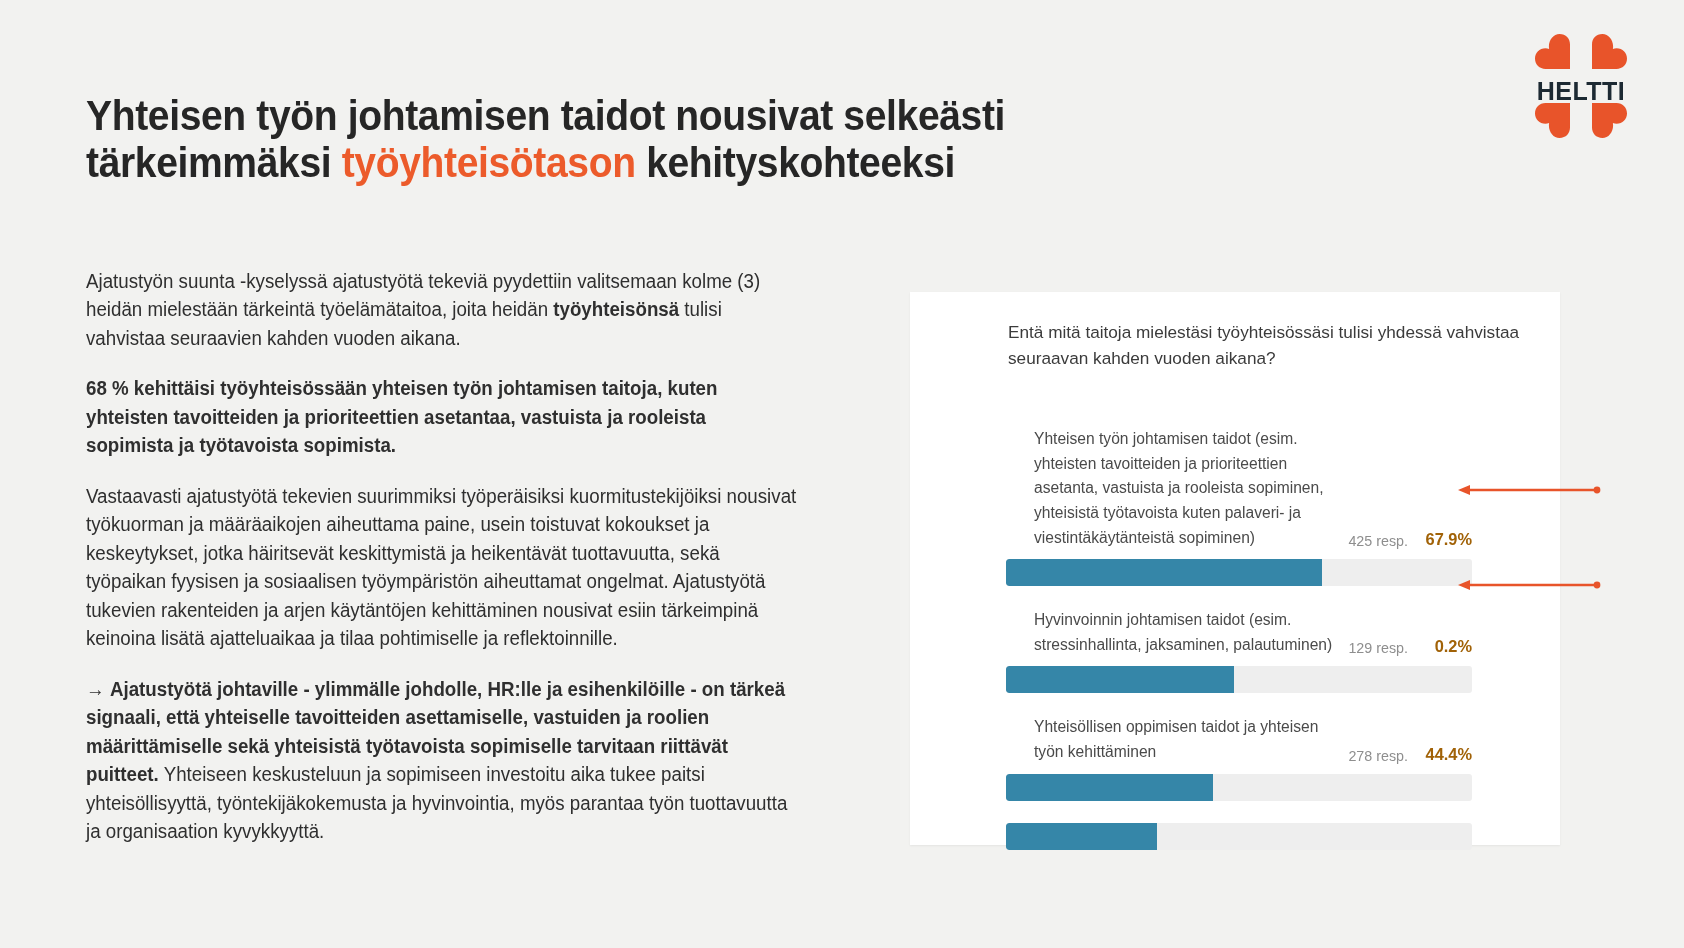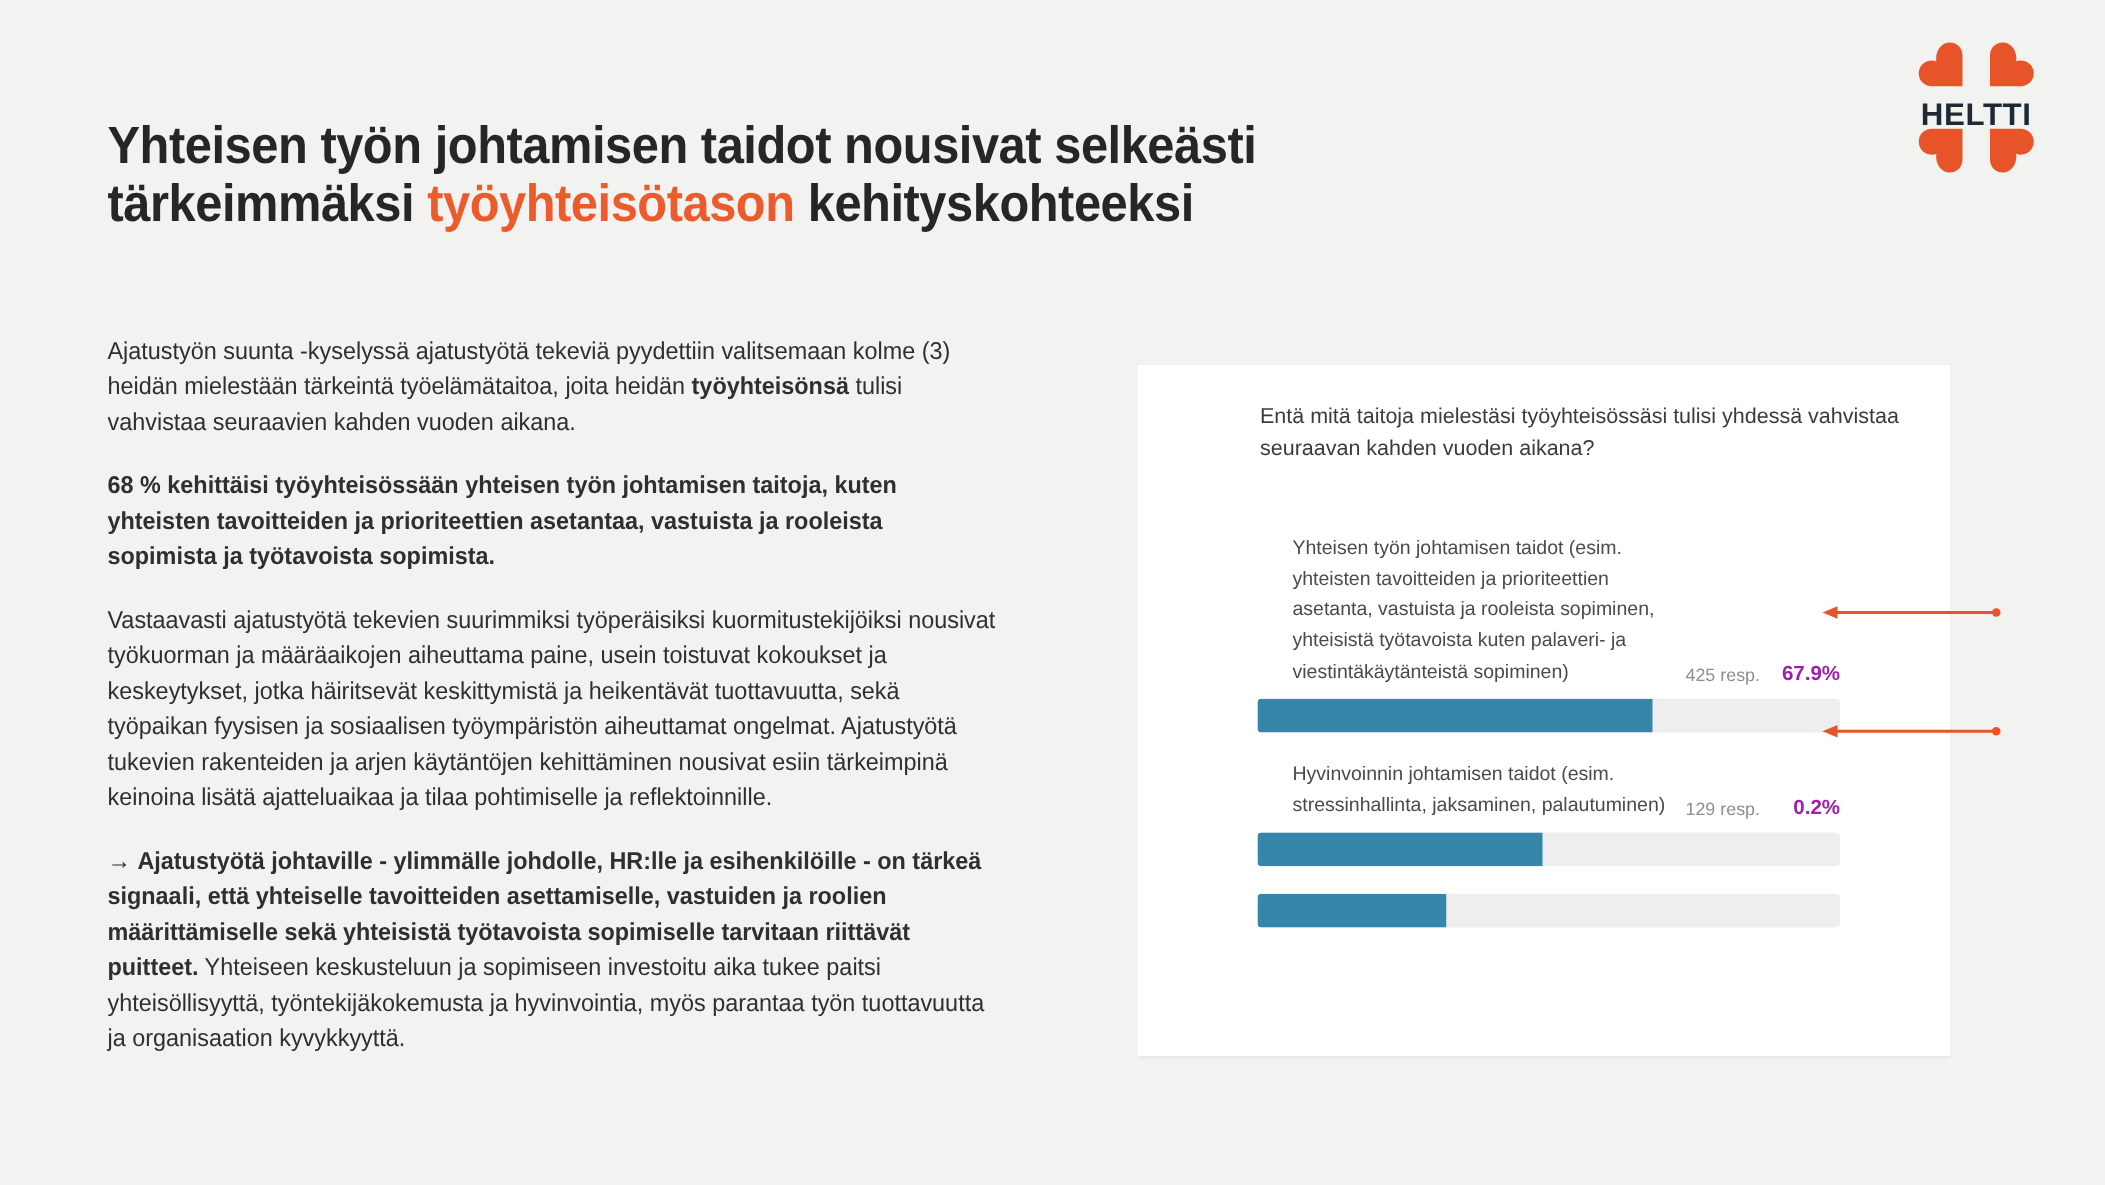--- a/index.html
+++ b/index.html
@@ -123,21 +123,21 @@
     white-space: nowrap;
     padding-bottom: 1px;
   }
   .bar-resp {
     font-size: 14.3px;
     color: #8e8e8e;
   }
   .bar-pct {
     font-size: 16.4px;
     font-weight: 700;
-    color: #a21caf;
+    color: #a16207;
     min-width: 60px;
     text-align: right;
   }
 
   .bar-track {
     margin-top: 9px;
     height: 27px;
     width: 100%;
     background: #eeeeee;
     border-radius: 3px;
@@ -224,20 +224,32 @@
           <div class="bar-stats">
             <span class="bar-resp">129 resp.</span>
             <span class="bar-pct">0.2%</span>
           </div>
         </div>
         <div class="bar-track">
           <div class="bar-fill" style="width: 48.9%;"></div>
         </div>
       </div>
 
+      <div class="bar-block">
+        <div class="bar-head">
+          <div class="bar-label">Yhteisöllisen oppimisen taidot ja yhteisen työn kehittäminen</div>
+          <div class="bar-stats">
+            <span class="bar-resp">278 resp.</span>
+            <span class="bar-pct">44.4%</span>
+          </div>
+        </div>
+        <div class="bar-track">
+          <div class="bar-fill" style="width: 44.4%;"></div>
+        </div>
+      </div>
 
       <div class="bar-block">
         <div class="bar-track">
           <div class="bar-fill" style="width: 32.3%;"></div>
         </div>
       </div>
 
     </div>
   </div>
 

